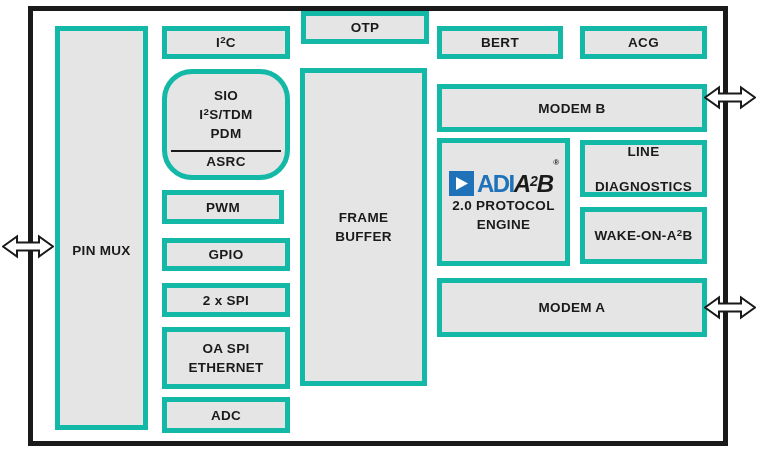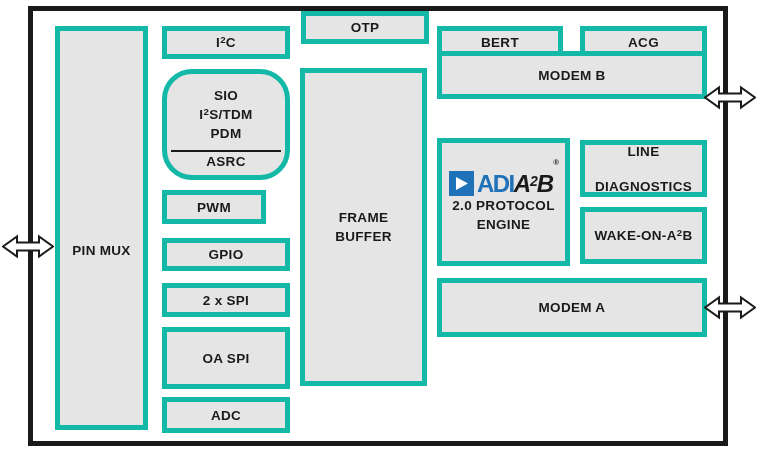--- a/index.html
+++ b/index.html
@@ -141,34 +141,35 @@
     <div class="combo-top">
       <div>SIO</div>
       <div><span>I</span><sup>2</sup><span>S/TDM</span></div>
       <div>PDM</div>
     </div>
     <div class="combo-bottom">
       <div>ASRC</div>
     </div>
   </div>
 
-  <div class="box" style="left:162px;top:190px;width:104px;height:34px;">
+  <div class="box" style="left:162px;top:190px;width:122px;height:34px;">
     <div>PWM</div>
   </div>
 
   <div class="box" style="left:162px;top:238px;width:128px;height:33px;">
     <div>GPIO</div>
   </div>
 
   <div class="box" style="left:162px;top:283px;width:128px;height:34px;">
     <div>2 x SPI</div>
   </div>
 
   <div class="box" style="left:162px;top:327px;width:128px;height:62px;">
     <div>OA SPI</div>
+    <div>ETHERNET</div>
   </div>
 
   <div class="box" style="left:162px;top:397px;width:128px;height:36px;">
     <div>ADC</div>
   </div>
 
   <div class="box" style="left:301px;top:11px;width:128px;height:33px;">
     <div>OTP</div>
   </div>
 
@@ -178,21 +179,21 @@
   </div>
 
   <div class="box" style="left:437px;top:26px;width:126px;height:33px;">
     <div>BERT</div>
   </div>
 
   <div class="box" style="left:580px;top:26px;width:127px;height:33px;">
     <div>ACG</div>
   </div>
 
-  <div class="box" style="left:437px;top:51px;width:270px;height:48px;">
+  <div class="box" style="left:437px;top:84px;width:270px;height:48px;">
     <div>MODEM B</div>
   </div>
 
   <div class="box protocol" style="left:437px;top:138px;width:133px;height:128px;">
     <div class="logo">
       <span class="logo-sq">
         <svg width="25" height="25" viewBox="0 0 25 25">
           <polygon points="7,6 19,12.5 7,19" fill="#ffffff"></polygon>
         </svg>
       </span>

